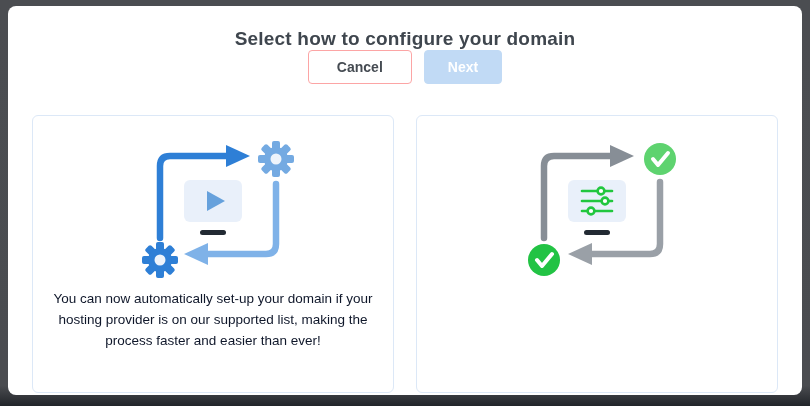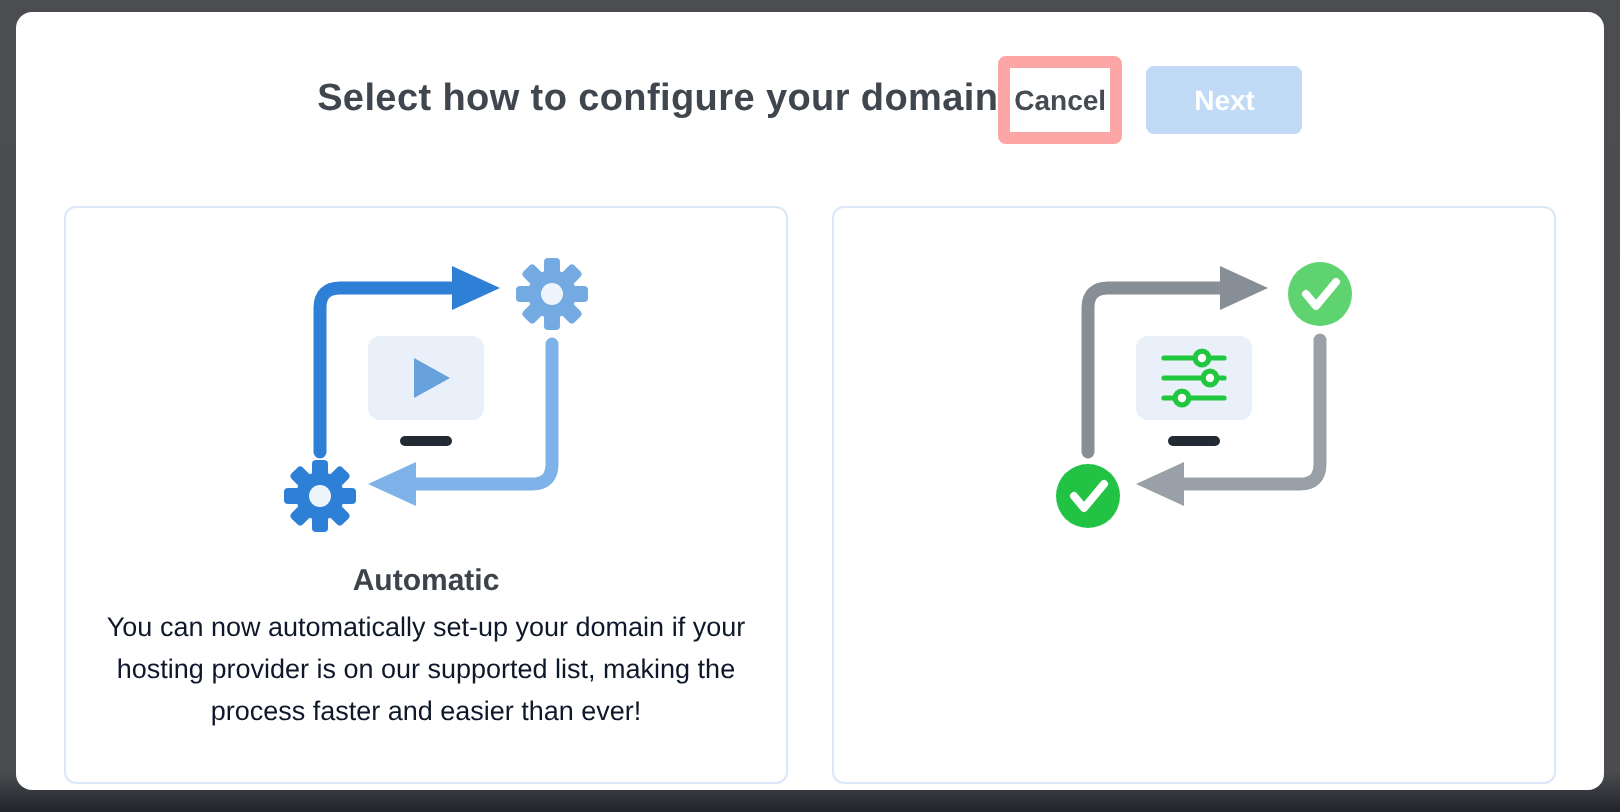--- a/index.html
+++ b/index.html
@@ -12,44 +12,45 @@
   .dialog {
     position: absolute;
     left: 8px; right: 8px; top: 6px; bottom: 11px;
     background: #ffffff;
     border-radius: 8px;
     padding: 0 24px 14px 24px;
   }
   .dialog-header {
     display: flex;
     align-items: center;
-    justify-content: center;
+    justify-content: flex-end;
     padding-top: 22px;
+    flex-direction: column;
   }
   .dialog-title {
     font-size: 19px;
     font-weight: bold;
     color: #3f464e;
     letter-spacing: 0.2px;
   }
   .header-actions { display: flex; align-items: center; gap: 12px; }
   .btn {
     font-family: inherit;
     font-size: 14px;
     font-weight: bold;
     border-radius: 4px;
     padding: 9px 19px;
     cursor: pointer;
     line-height: 1;
   }
   .btn-cancel {
     background: #ffffff;
-    border: 6px solid #fca5a5;
+    border: 1px solid #fca5a5;
     color: #454b52;
-    padding: 9px 2px;
+    padding: 9px 28px;
   }
   .btn-next {
     background: #c1daf5;
     border: 1px solid #c1daf5;
     color: #ffffff;
     padding: 9px 23px;
   }
   .options {
     display: flex;
     gap: 22px;
@@ -136,21 +137,20 @@
           </g>
           <circle r="5.5" fill="#eef4fb"></circle>
         </g>
 
         <g>
           <rect x="76" y="46" width="58" height="42" rx="6" fill="#e9f0fa"></rect>
           <polygon points="99,57 99,77 117,67" fill="#66a1dc"></polygon>
           <rect x="92" y="96" width="26" height="5" rx="2.5" fill="#222a33"></rect>
         </g>
       </svg>
-      <div class="option-title">Automatic</div>
       <div class="option-desc">You can now automatically set-up your domain if your hosting provider is on our supported list, making the process faster and easier than ever!</div>
     </div>
 
     <div class="option-card">
       <svg class="illustration" width="210" height="150" viewBox="0 0 210 150">
 
         <g>
           <path d="M 52 104 L 52 32 Q 52 22 62 22 L 118 22" fill="none" stroke="#878e96" stroke-width="6.5" stroke-linecap="round"></path>
           <polygon points="118,11 118,33 142,22" fill="#878e96"></polygon>
         </g>

